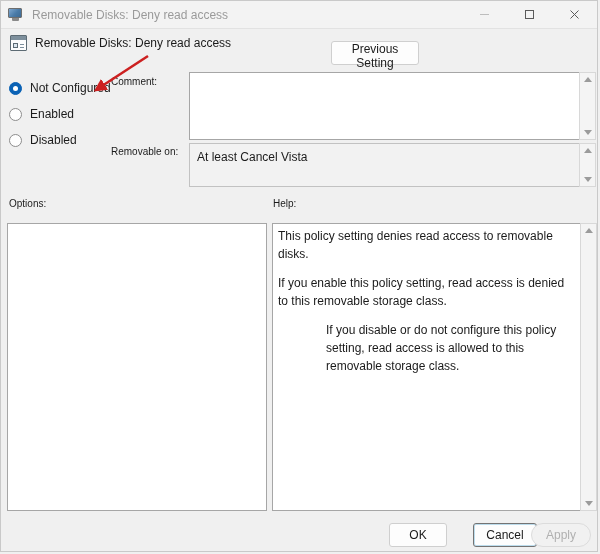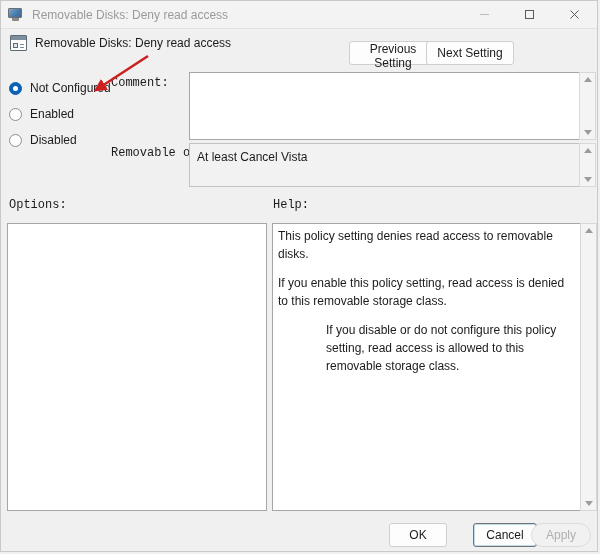--- a/index.html
+++ b/index.html
@@ -146,21 +146,21 @@
     color: #1b1b1b;
     background: #fdfdfd;
     border: 1px solid #cfcfcf;
     border-radius: 3px;
     padding: 0;
     box-sizing: border-box;
     cursor: default;
   }
   .btn-prev {
     position: absolute;
-    left: 348px; top: 40px;
+    left: 330px; top: 40px;
     width: 88px; height: 24px;
   }
   .btn-next {
     position: absolute;
     left: 425px; top: 40px;
     width: 88px; height: 24px;
   }
 
   
   .radio-group {
@@ -198,24 +198,23 @@
   .radio-label {
     margin-left: 8px;
     font-size: 12px;
     color: #1b1b1b;
     white-space: nowrap;
   }
 
   
   .lbl {
     position: absolute;
-    font-size: 12px;
+    font-size: 10px;
     color: #1b1b1b;
     white-space: nowrap;
-    font-family: Liberation Mono, monospace;
   }
   .lbl-comment { left: 110px; top: 75px; }
   .lbl-supported { left: 110px; top: 145px; }
   .lbl-options { left: 8px; top: 197px; }
   .lbl-help { left: 272px; top: 197px; }
 
   
   .box {
     position: absolute;
     background: #ffffff;
@@ -351,21 +350,20 @@
       <div class="pi-frame"></div>
       <div class="pi-topbar"></div>
       <div class="pi-sq"></div>
       <div class="pi-line"></div>
       <div class="pi-line2"></div>
     </div>
     <div class="hdr-title">Removable Disks: Deny read access</div>
   </div>
 
   <button class="btn btn-prev">Previous Setting</button>
-  <button class="btn btn-next">Next Setting</button>
 
   <div class="radio-group">
     <div class="radio-row checked">
       <span class="radio-mark"></span>
       <span class="radio-label">Not Configured</span>
     </div>
     <div class="radio-row">
       <span class="radio-mark"></span>
       <span class="radio-label">Enabled</span>
     </div>

